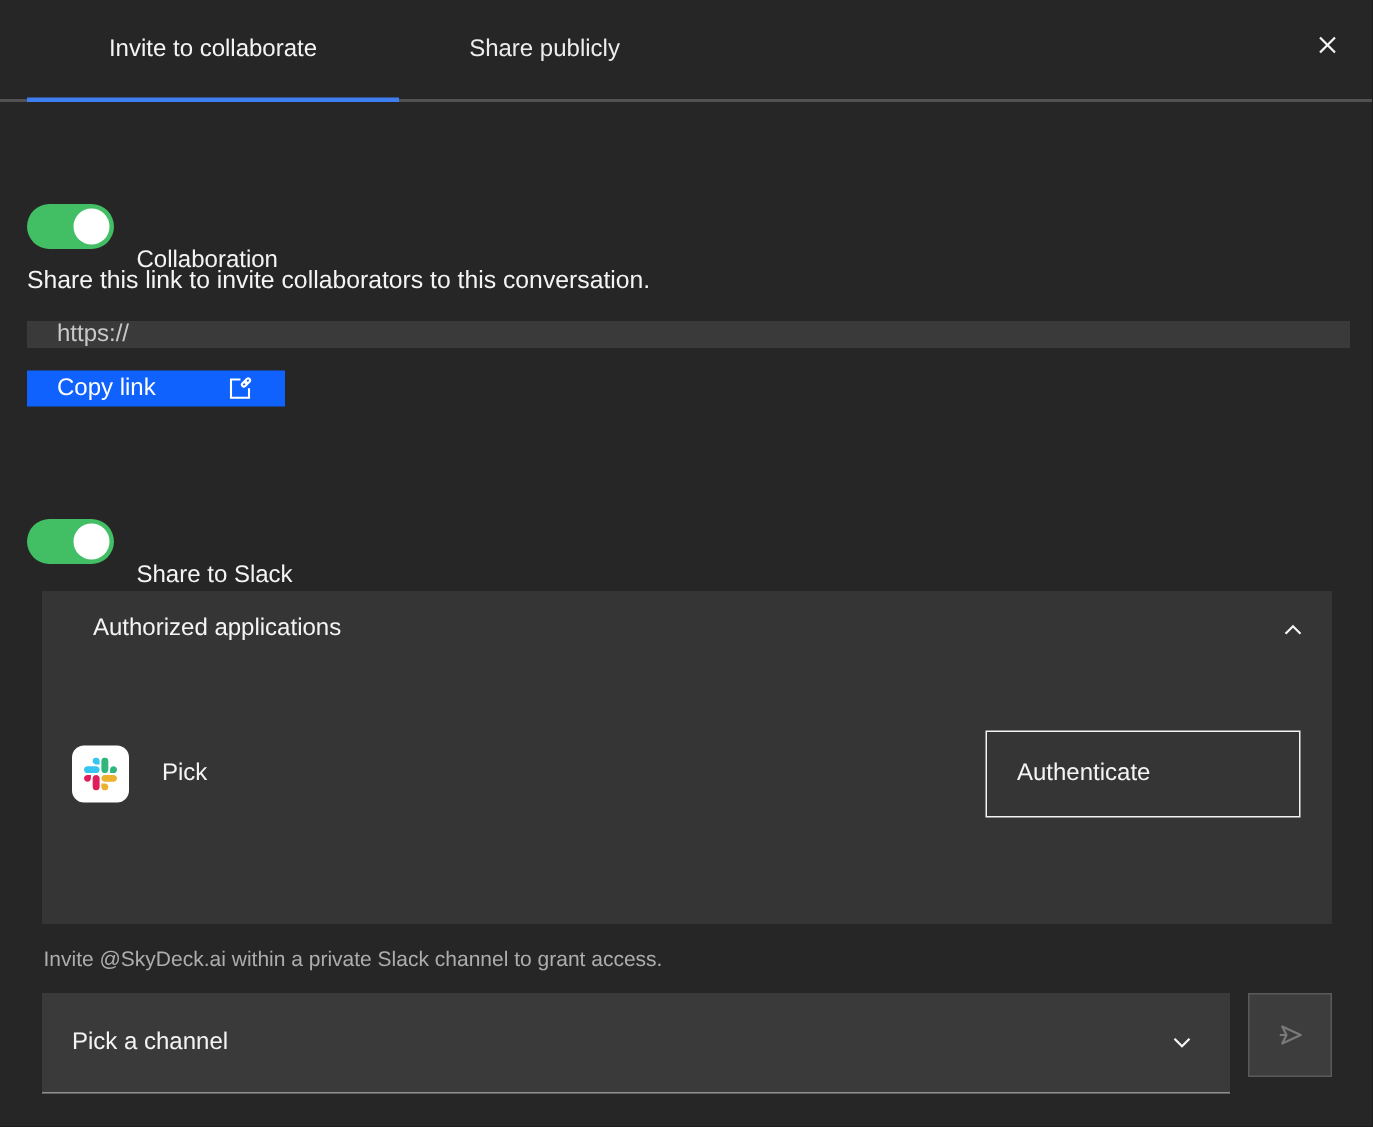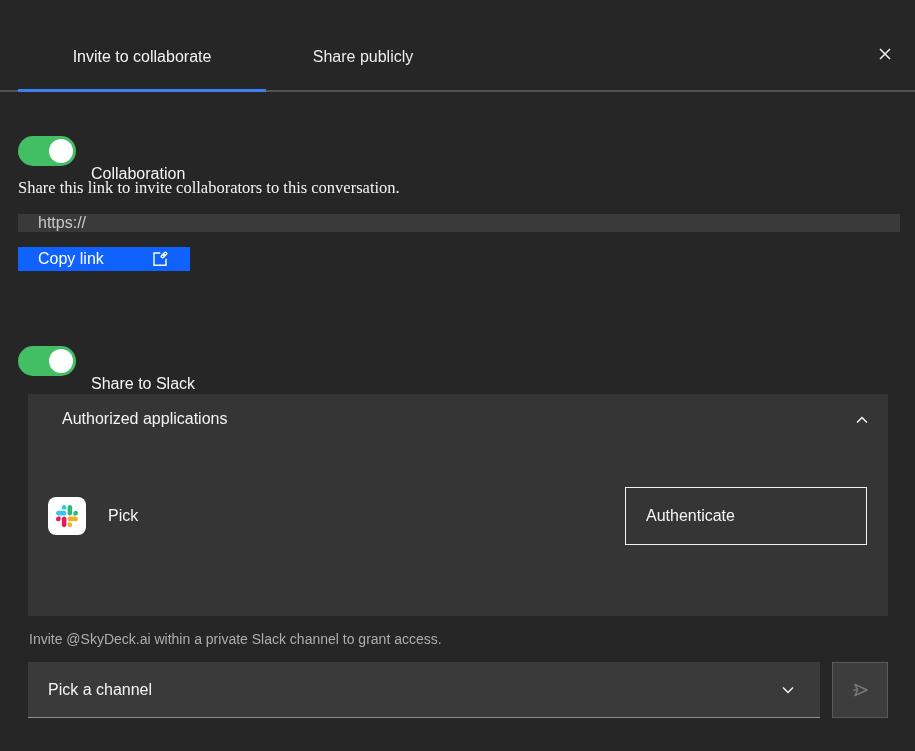--- a/index.html
+++ b/index.html
@@ -15,21 +15,20 @@
     overflow: hidden;
   }
 
   
   .tabbar {
     position: relative;
     height: 68px;
     border-bottom: 2px solid #525252;
     display: flex;
     align-items: stretch;
-    margin-top: 24px;
   }
   .tab {
     position: relative;
     display: flex;
     align-items: center;
     justify-content: center;
     font-size: 16px;
     color: #f4f4f4;
     cursor: pointer;
     background: transparent;
@@ -79,21 +78,20 @@
     background: #ffffff;
   }
   .toggle-label { font-size: 16px; color: #f4f4f4; margin-top: 46px; }
 
   
   .share-desc {
     position: absolute;
     left: 18px; top: 178px;
     font-size: 16.5px;
     color: #f4f4f4;
-    font-family: Liberation Serif, serif;
   }
   .link-row {
     position: absolute;
     left: 18px; right: 15px; top: 214px;
     height: 57px;
     display: flex;
     gap: 15px;
     flex-direction: column;
   }
   .link-input {
@@ -153,21 +151,21 @@
   }
   .app-icon-box {
     width: 38px; height: 38px;
     border-radius: 8px;
     background: #ffffff;
     display: flex; align-items: center; justify-content: center;
     margin-right: 22px;
   }
   .app-name { font-size: 16px; color: #f4f4f4; flex: 1; }
   .authenticate-btn {
-    width: 242px; height: 58px;
+    width: 210px; height: 58px;
     background: transparent;
     border: 1px solid #f2f2f2;
     color: #f4f4f4;
     font-size: 16px;
     font-family: "Liberation Sans", sans-serif;
     text-align: left;
     padding-left: 20px;
     cursor: pointer;
   }
 
@@ -177,21 +175,21 @@
     left: 29px; top: 631px;
     font-size: 14px;
     color: #adadad;
   }
   .channel-row {
     position: absolute;
     left: 28px; top: 662px;
     display: flex;
   }
   .channel-dropdown {
-    width: 792px; height: 56px;
+    width: 792px; height: 67px;
     background: #3a3a3a;
     border: none;
     border-bottom: 1px solid #8f8f8f;
     color: #f4f4f4;
     font-size: 16px;
     display: flex;
     align-items: center;
     justify-content: space-between;
     padding: 0 24px 0 20px;
     cursor: pointer;

